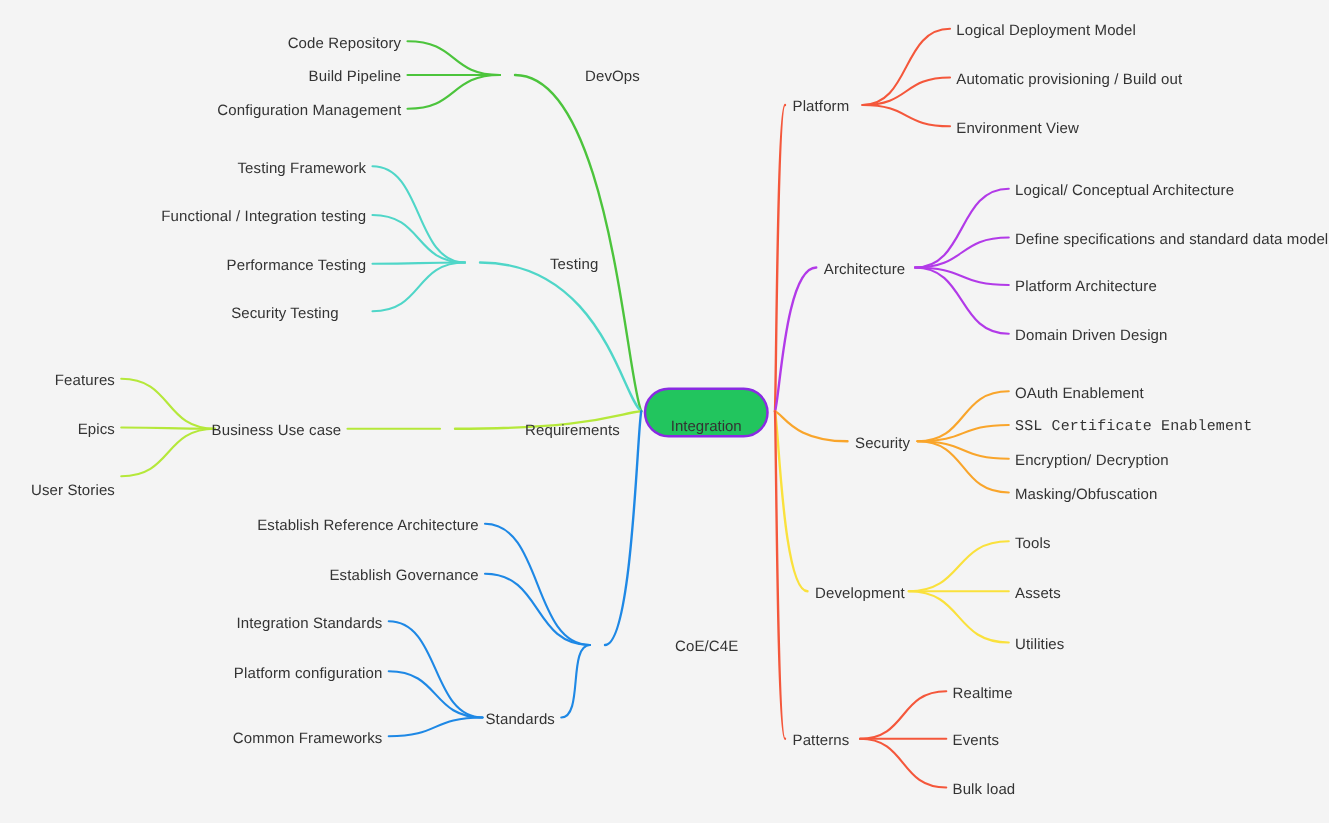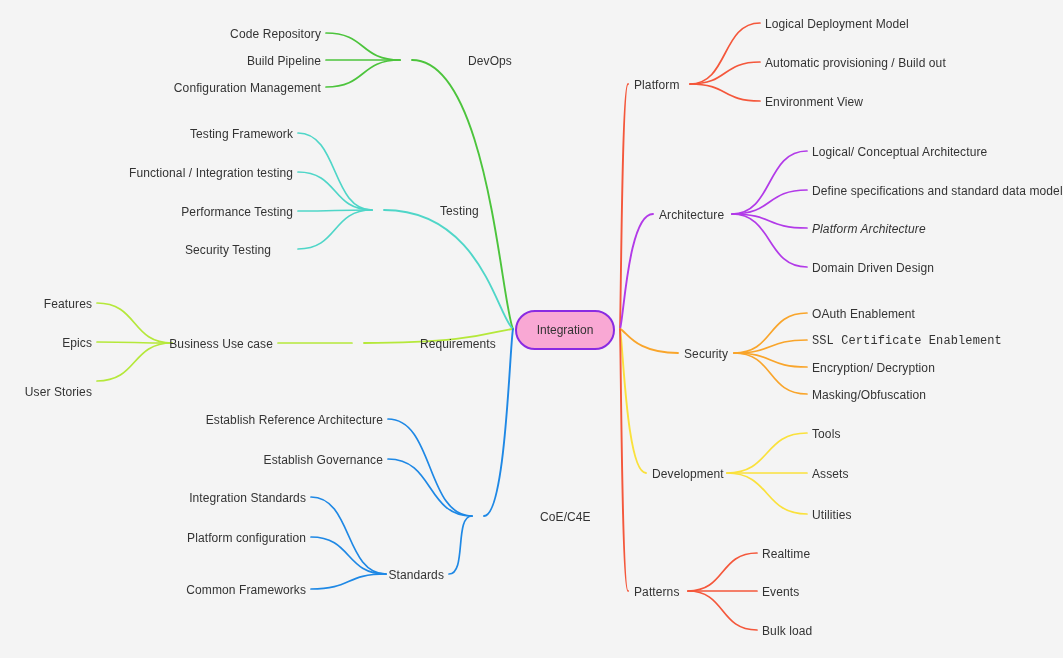--- a/index.html
+++ b/index.html
@@ -39,23 +39,23 @@
     text-align: left;
   }
   .node-label.align-right {
     text-align: right;
   }
   #center-node {
     position: absolute;
     box-sizing: border-box;
     border: 2px solid #8A2BE2;
     border-radius: 22px;
-    background: #f9a8d4;
+    background: #22c55e;
     display: flex;
-    align-items: center;
+    align-items: flex-end;
     justify-content: center;
   }
   #center-node-label {
     font-family: "Liberation Sans", sans-serif;
     font-size: 12px;
     color: #333333;
     white-space: nowrap;
   }
 </style>
 </head>
@@ -131,21 +131,21 @@
     <div class="node-label align-right" style="top: 492px; left: 0px; width: 306px;">Integration Standards</div>
     <div class="node-label align-right" style="top: 532px; left: 0px; width: 306px;">Platform configuration</div>
     <div class="node-label align-right" style="top: 584px; left: 0px; width: 306px;">Common Frameworks</div>
     <div class="node-label align-left" style="top: 79px; left: 634px;">Platform</div>
     <div class="node-label align-left" style="top: 18px; left: 765px;">Logical Deployment Model</div>
     <div class="node-label align-left" style="top: 57px; left: 765px;">Automatic provisioning / Build out</div>
     <div class="node-label align-left" style="top: 96px; left: 765px;">Environment View</div>
     <div class="node-label align-left" style="top: 209px; left: 659px;">Architecture</div>
     <div class="node-label align-left" style="top: 146px; left: 812px;">Logical/ Conceptual Architecture</div>
     <div class="node-label align-left" style="top: 185px; left: 812px;">Define specifications and standard data model</div>
-    <div class="node-label align-left" style="top: 223px; left: 812px; font-style: italic;">Platform Architecture</div>
+    <div class="node-label align-left" style="top: 223px; left: 812px;">Platform Architecture</div>
     <div class="node-label align-left" style="top: 262px; left: 812px;">Domain Driven Design</div>
     <div class="node-label align-left" style="top: 348px; left: 684px;">Security</div>
     <div class="node-label align-left" style="top: 308px; left: 812px;">OAuth Enablement</div>
     <div class="node-label align-left" style="top: 335px; left: 812px; font-family: Liberation Mono, monospace;">SSL Certificate Enablement</div>
     <div class="node-label align-left" style="top: 362px; left: 812px;">Encryption/ Decryption</div>
     <div class="node-label align-left" style="top: 389px; left: 812px;">Masking/Obfuscation</div>
     <div class="node-label align-left" style="top: 468px; left: 652px;">Development</div>
     <div class="node-label align-left" style="top: 428px; left: 812px;">Tools</div>
     <div class="node-label align-left" style="top: 468px; left: 812px;">Assets</div>
     <div class="node-label align-left" style="top: 509px; left: 812px;">Utilities</div>

